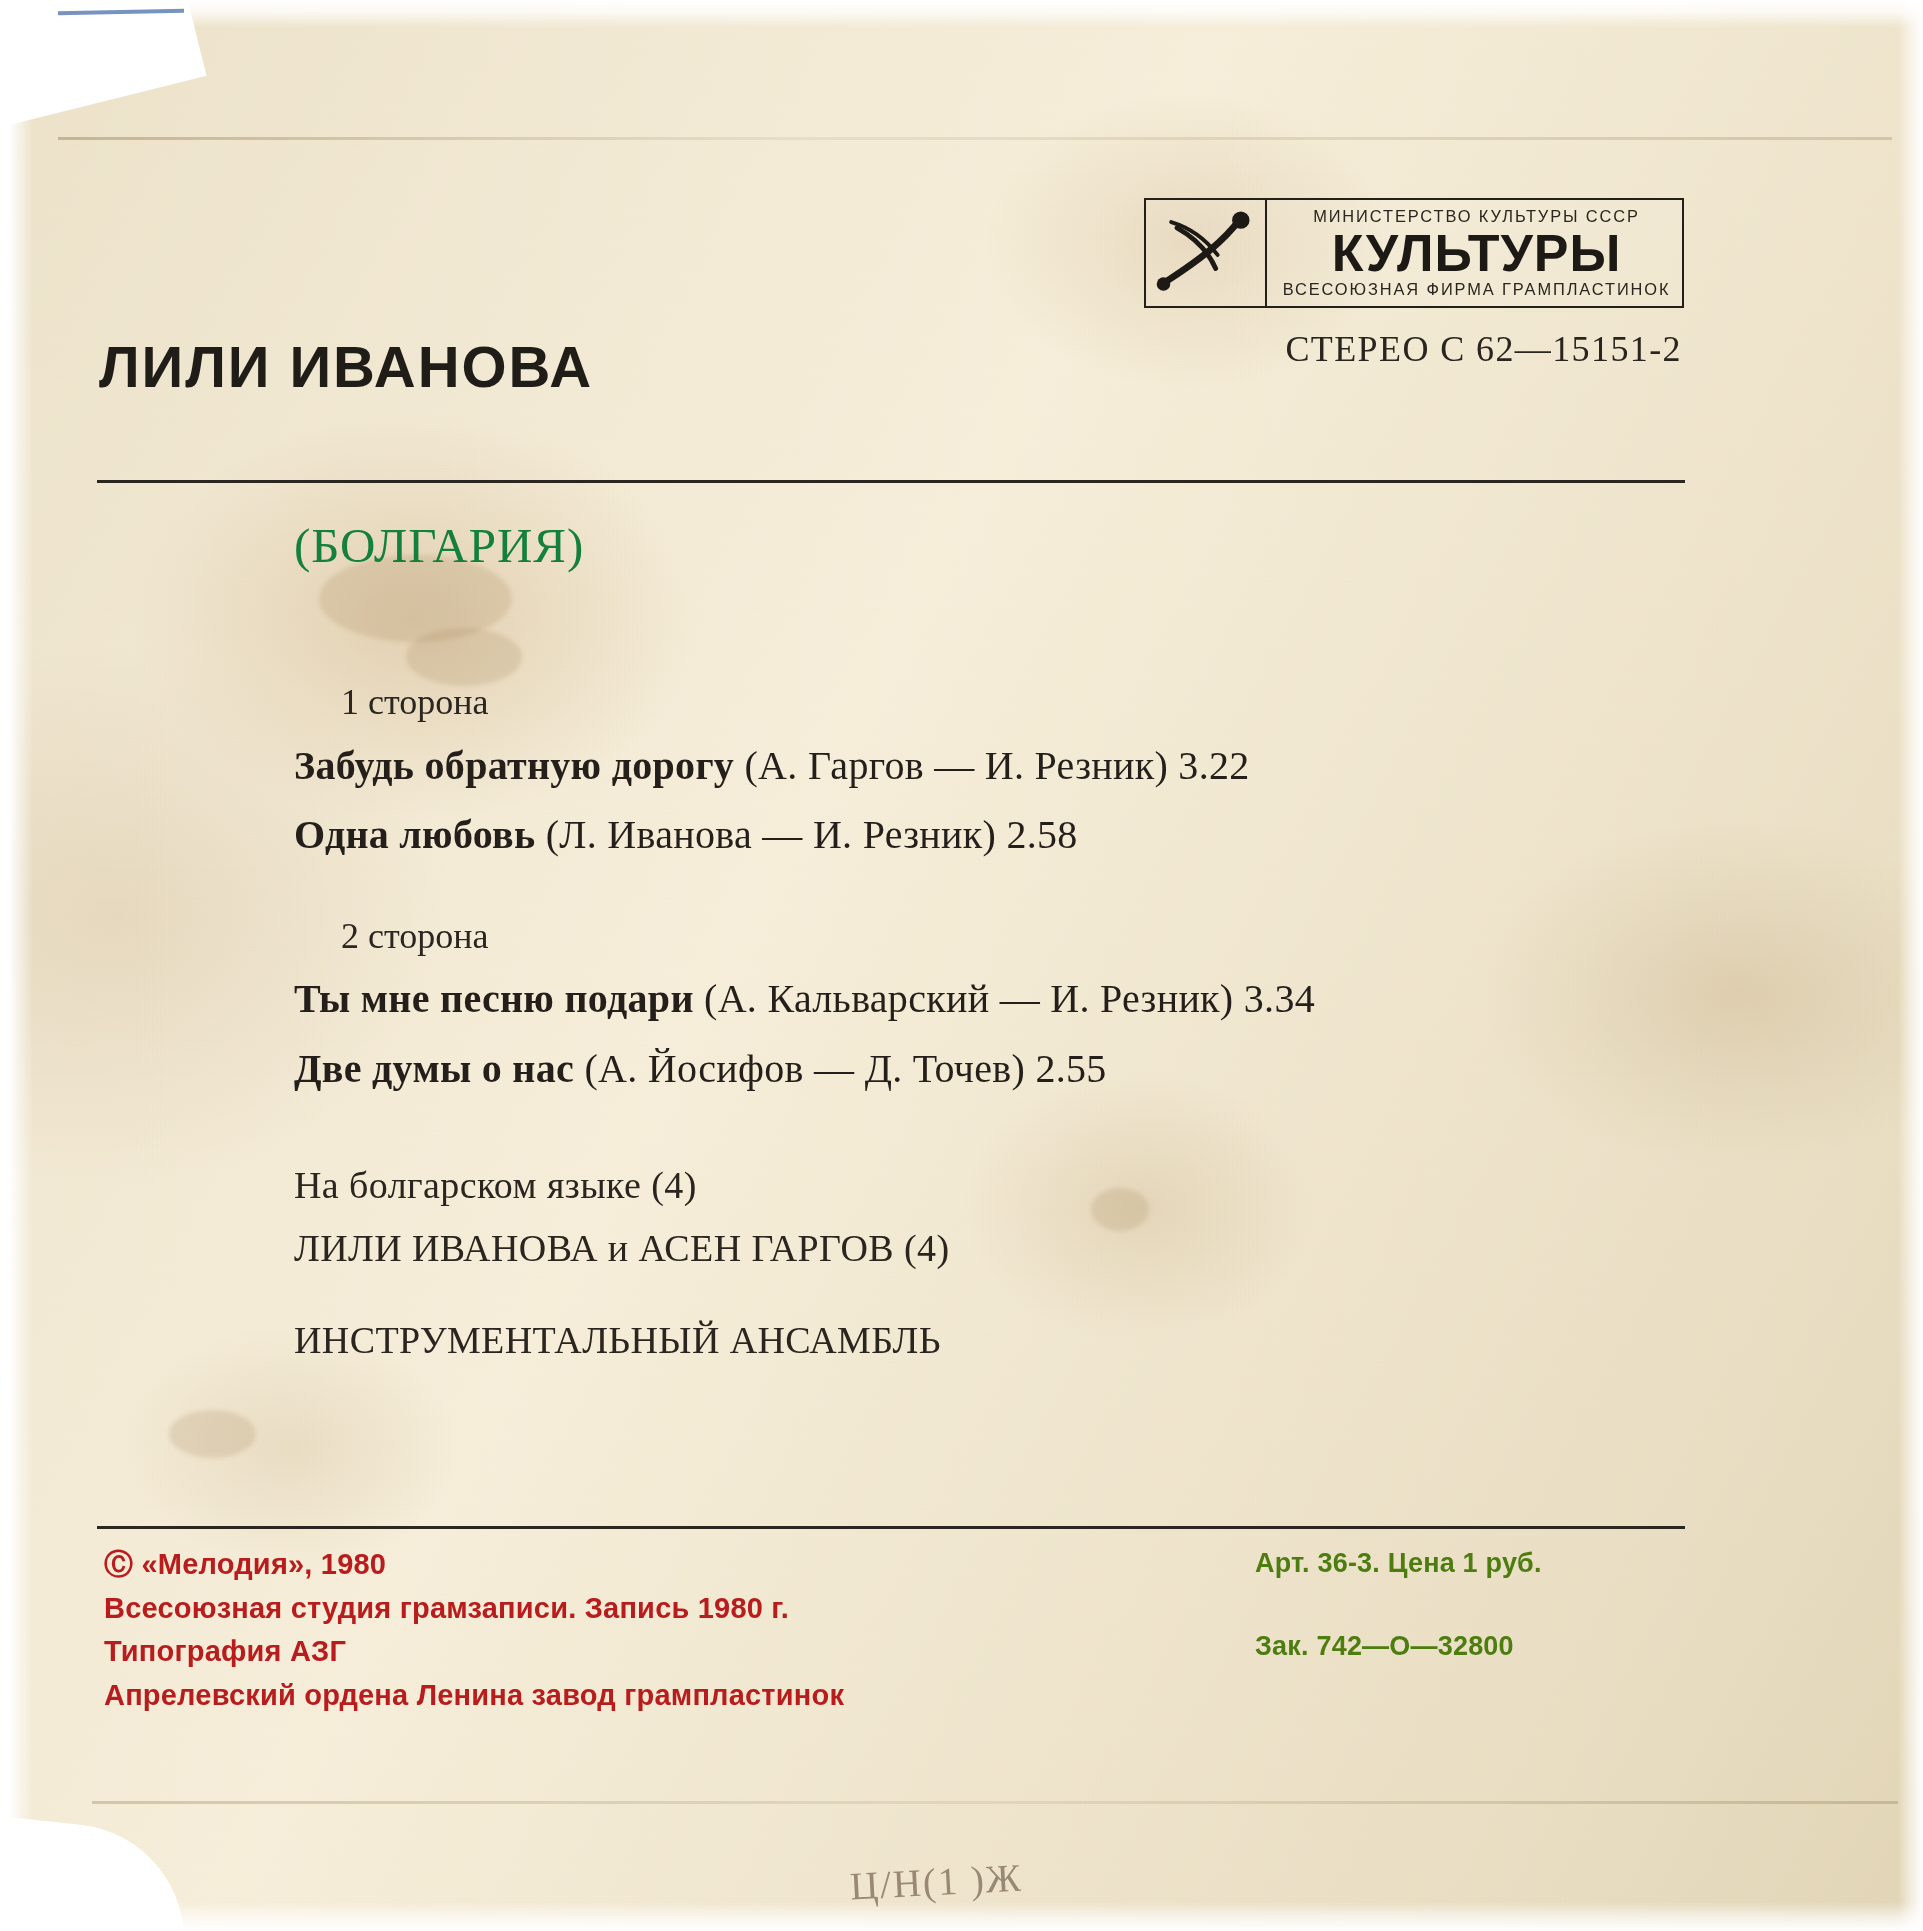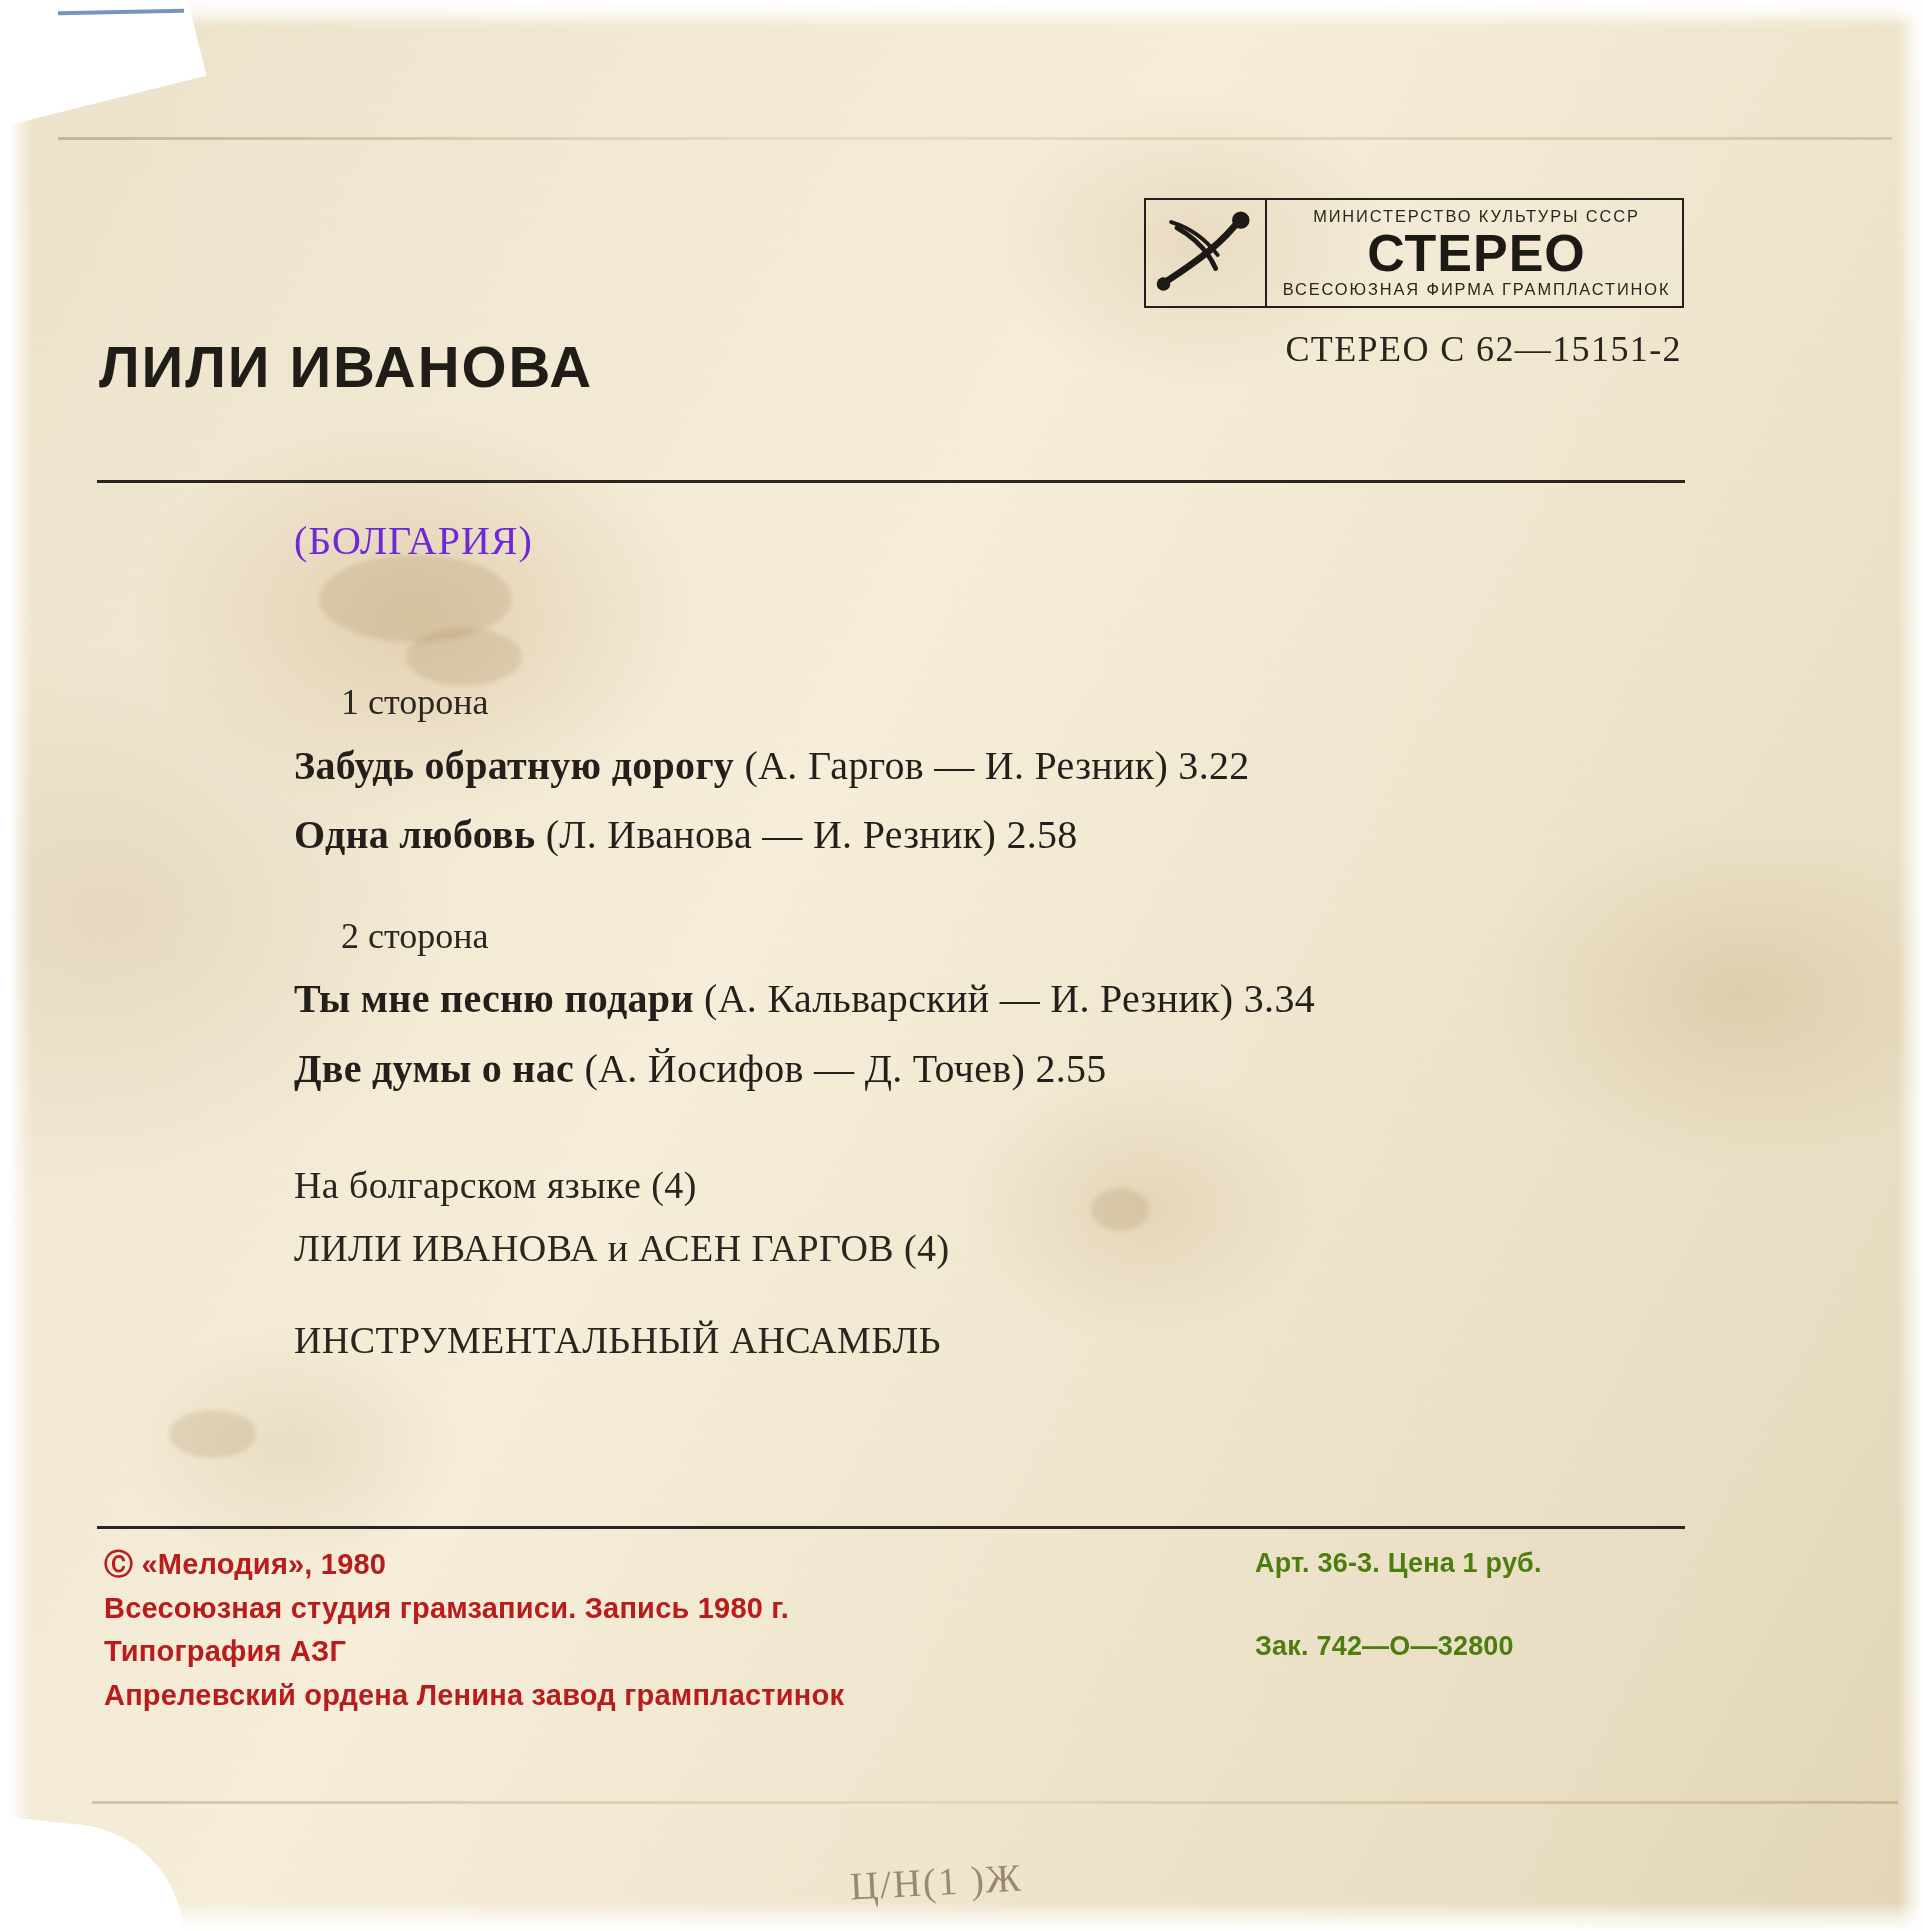--- a/index.html
+++ b/index.html
@@ -179,23 +179,23 @@
   #rule-top {
     position: absolute;
     left: 97px; top: 480px;
     width: 1588px; height: 2.9px;
     background: #2b2620;
   }
   #country {
     position: absolute;
     left: 294px; top: 517px;
     font-family: "Liberation Serif", serif;
-    font-size: 40px;
+    font-size: 49px;
     letter-spacing: 1px;
-    color: #6d28d9;
+    color: #15803d;
   }
 
   
   .side-label {
     position: absolute;
     left: 294px;
     font-family: "Liberation Serif", serif;
     font-size: 36px;
     color: #2b2621;
     margin-left: 47px;
@@ -298,21 +298,21 @@
       <svg width="116" height="89" viewBox="0 0 120 92">
         <path d="M18 76 C55 52, 78 34, 96 10" stroke="#1d1a16" stroke-width="7" fill="none" stroke-linecap="round"></path>
         <path d="M30 20 C48 30, 62 44, 70 62" stroke="#1d1a16" stroke-width="5" fill="none" stroke-linecap="round"></path>
         <path d="M24 14 C44 20, 60 32, 72 48" stroke="#1d1a16" stroke-width="4" fill="none" stroke-linecap="round"></path>
         <circle cx="96" cy="12" r="9" fill="#1d1a16"></circle>
         <circle cx="16" cy="78" r="7" fill="#1d1a16"></circle>
       </svg>
     </div>
     <div id="logo-text">
       <div class="logo-top">МИНИСТЕРСТВО КУЛЬТУРЫ СССР</div>
-      <div class="logo-main">СТЕРЕО</div>
+      <div class="logo-main">КУЛЬТУРЫ</div>
       <div class="logo-bottom">ВСЕСОЮЗНАЯ ФИРМА ГРАМПЛАСТИНОК</div>
     </div>
   </div>
 
   <div id="catalog-line">СТЕРЕО С 62—15151-2</div>
 
   <div id="artist-name">ЛИЛИ ИВАНОВА</div>
   <div id="rule-top"></div>
   <div id="country">(БОЛГАРИЯ)</div>
 

